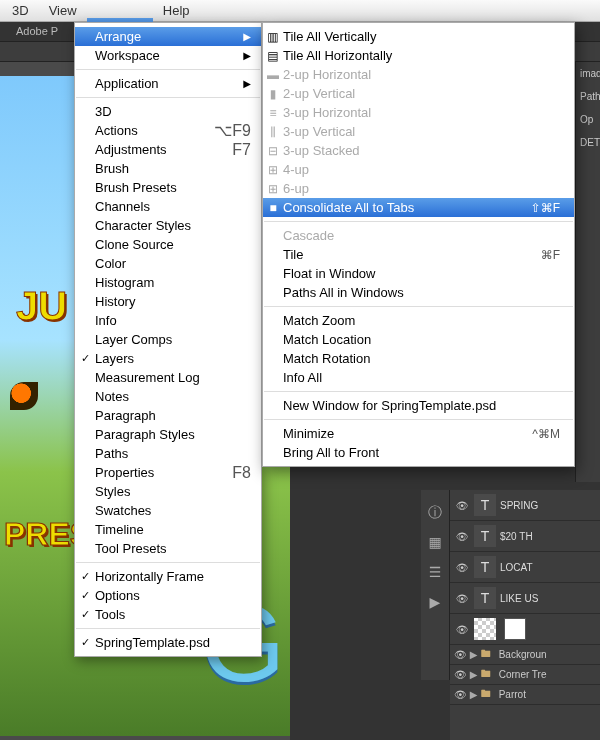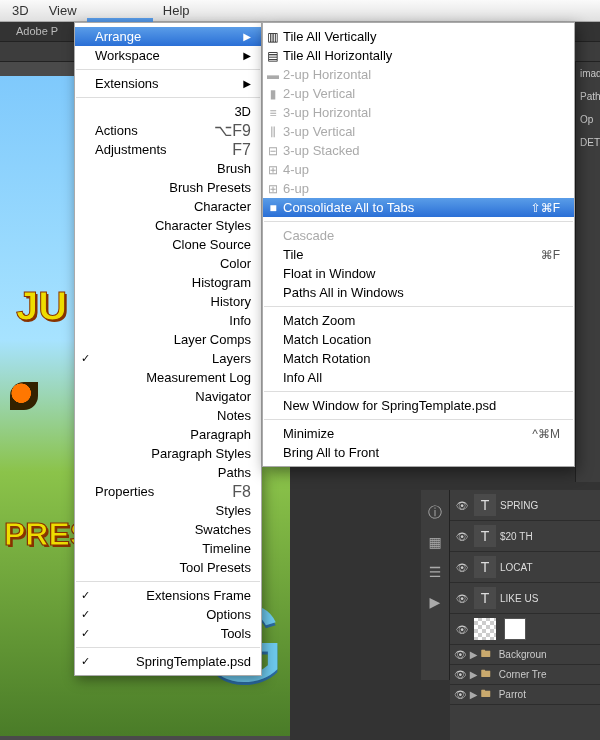--- a/index.html
+++ b/index.html
@@ -113,21 +113,20 @@
       z-index: 10;
     }
     .dropdown-item {
       display: flex;
       align-items: center;
       height: 19px;
       padding: 0 10px 0 20px;
       font-size: 13px;
       color: #000;
       position: relative;
-      justify-content: flex-end;
     }
     .dropdown-item.hovered {
       background: linear-gradient(#5a9de8, #2a6fd6);
       color: #fff;
     }
     .dropdown-item .check {
       position: absolute;
       left: 6px;
       font-size: 11px;
     }
@@ -293,21 +292,21 @@
     <div class="dropdown-item hovered">
       <span>Arrange</span>
       <span class="arrow">▶</span>
     </div>
     <div class="dropdown-item">
       <span>Workspace</span>
       <span class="arrow">▶</span>
     </div>
     <div class="dropdown-sep"></div>
     <div class="dropdown-item">
-      <span>Extensions</span>
+      <span>Application</span>
       <span class="arrow">▶</span>
     </div>
     <div class="dropdown-sep"></div>
     <div class="dropdown-item">
       <span>3D</span>
     </div>
     <div class="dropdown-item">
       <span>Actions</span>
       <span class="shortcut">⌥F9</span>
     </div>
@@ -315,21 +314,21 @@
       <span>Adjustments</span>
       <span class="shortcut">F7</span>
     </div>
     <div class="dropdown-item">
       <span>Brush</span>
     </div>
     <div class="dropdown-item">
       <span>Brush Presets</span>
     </div>
     <div class="dropdown-item">
-      <span>Character</span>
+      <span>Channels</span>
     </div>
     <div class="dropdown-item">
       <span>Character Styles</span>
     </div>
     <div class="dropdown-item">
       <span>Clone Source</span>
     </div>
     <div class="dropdown-item">
       <span>Color</span>
     </div>
@@ -346,23 +345,20 @@
       <span>Layer Comps</span>
     </div>
     <div class="dropdown-item">
       <span class="check">✓</span>
       <span>Layers</span>
     </div>
     <div class="dropdown-item">
       <span>Measurement Log</span>
     </div>
     <div class="dropdown-item">
-      <span>Navigator</span>
-    </div>
-    <div class="dropdown-item">
       <span>Notes</span>
     </div>
     <div class="dropdown-item">
       <span>Paragraph</span>
     </div>
     <div class="dropdown-item">
       <span>Paragraph Styles</span>
     </div>
     <div class="dropdown-item">
       <span>Paths</span>
@@ -379,21 +375,21 @@
     </div>
     <div class="dropdown-item">
       <span>Timeline</span>
     </div>
     <div class="dropdown-item">
       <span>Tool Presets</span>
     </div>
     <div class="dropdown-sep"></div>
     <div class="dropdown-item">
       <span class="check">✓</span>
-      <span>Extensions Frame</span>
+      <span>Horizontally Frame</span>
     </div>
     <div class="dropdown-item">
       <span class="check">✓</span>
       <span>Options</span>
     </div>
     <div class="dropdown-item">
       <span class="check">✓</span>
       <span>Tools</span>
     </div>
     <div class="dropdown-sep"></div>

